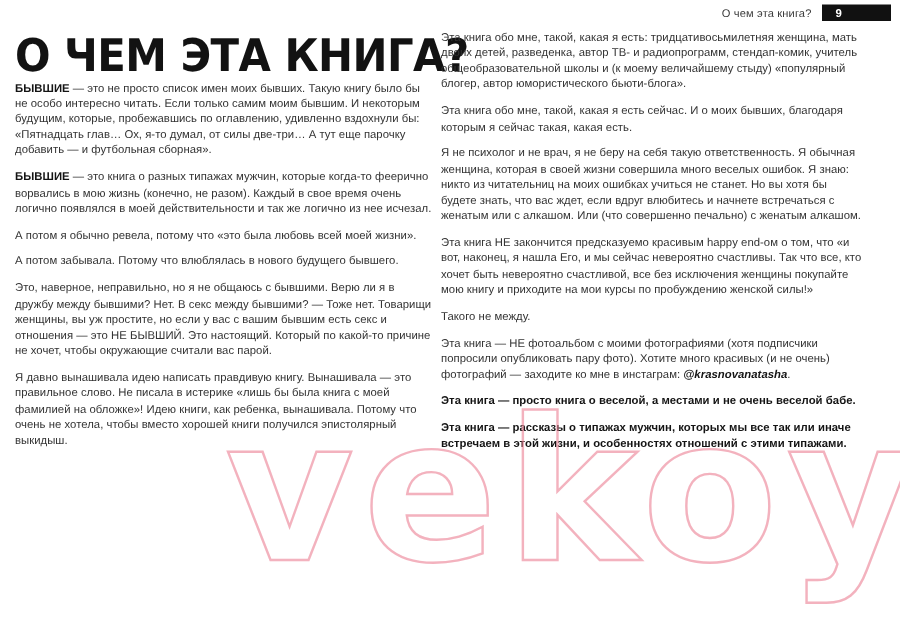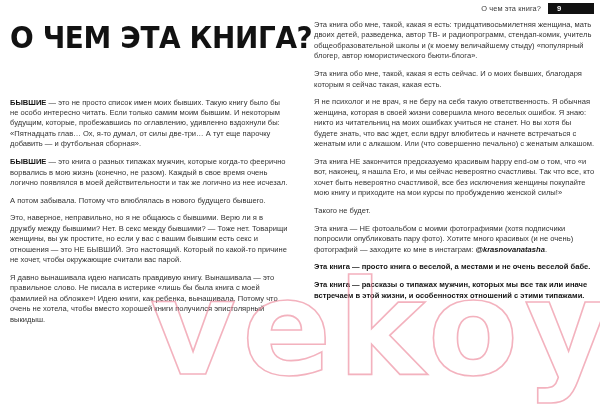--- a/index.html
+++ b/index.html
@@ -29,36 +29,36 @@
     width:46px;height:11px;
     display:flex;align-items:center;justify-content:flex-start;
     padding-left:9px;box-sizing:border-box;
   }
 
   
   .col{
     position:absolute;top:0;box-sizing:border-box;
   }
   .col-left{left:10px;width:278px;}
-  .col-right{left:314px;width:282px;}
+  .col-right{left:294px;width:282px;}
 
   .title{
     font-family:"DejaVu Sans",sans-serif;
     font-weight:bold;
     font-size:30px;
     letter-spacing:-0.4px;
     color:#121212;
     margin:22px 0 0 0;
     line-height:1.05;
     transform:scaleX(0.93);
     transform-origin:left center;
     white-space:nowrap;
   }
 
-  .body-start-left{margin-top:44px;}
+  .body-start-left{}
   .body-start-right{margin-top:20px;}
 
   p.par{
     font-size:7.55px;
     line-height:10.45px;
     margin:0 0 7.3px 0;
     text-align:left;
     color:#333333;
     letter-spacing:0.02px;
   }
@@ -95,33 +95,34 @@
   <div class="header">
     <span class="header-title">О чем эта книга?</span>
     <span class="page-badge">9</span>
   </div>
 
   <div class="col col-left">
     <h1 class="title">О ЧЕМ ЭТА КНИГА?</h1>
     <div class="body-start-left" id="left-body">
         <p class="par"><b>БЫВШИЕ</b> — это не просто список имен моих бывших. Такую книгу было бы не особо интересно читать. Если только самим моим бывшим. И некоторым будущим, которые, пробежавшись по оглавлению, удивленно вздохнули бы: «Пятнадцать глав… Ох, я-то думал, от силы две-три… А тут еще парочку добавить — и футбольная сборная».</p>
         <p class="par"><b>БЫВШИЕ</b> — это книга о разных типажах мужчин, которые когда-то феерично ворвались в мою жизнь (конечно, не разом). Каждый в свое время очень логично появлялся в моей действительности и так же логично из нее исчезал.</p>
+        <p class="par">А потом я обычно ревела, потому что «это была любовь всей моей жизни».</p>
         <p class="par">А потом забывала. Потому что влюблялась в нового будущего бывшего.</p>
         <p class="par">Это, наверное, неправильно, но я не общаюсь с бывшими. Верю ли я в дружбу между бывшими? Нет. В секс между бывшими? — Тоже нет. Товарищи женщины, вы уж простите, но если у вас с вашим бывшим есть секс и отношения — это НЕ БЫВШИЙ. Это настоящий. Который по какой-то причине не хочет, чтобы окружающие считали вас парой.</p>
         <p class="par">Я давно вынашивала идею написать правдивую книгу. Вынашивала — это правильное слово. Не писала в истерике «лишь бы была книга с моей фамилией на обложке»! Идею книги, как ребенка, вынашивала. Потому что очень не хотела, чтобы вместо хорошей книги получился эпистолярный выкидыш.</p>
       </div>
   </div>
 
   <div class="col col-right">
     <div class="body-start-right" id="right-body">
         <p class="par">Эта книга обо мне, такой, какая я есть: тридцативосьмилетняя женщина, мать двоих детей, разведенка, автор ТВ- и радиопрограмм, стендап-комик, учитель общеобразовательной школы и (к моему величайшему стыду) «популярный блогер, автор юмористического бьюти-блога».</p>
         <p class="par">Эта книга обо мне, такой, какая я есть сейчас. И о моих бывших, благодаря которым я сейчас такая, какая есть.</p>
         <p class="par">Я не психолог и не врач, я не беру на себя такую ответственность. Я обычная женщина, которая в своей жизни совершила много веселых ошибок. Я знаю: никто из читательниц на моих ошибках учиться не станет. Но вы хотя бы будете знать, что вас ждет, если вдруг влюбитесь и начнете встречаться с женатым или с алкашом. Или (что совершенно печально) с женатым алкашом.</p>
         <p class="par">Эта книга НЕ закончится предсказуемо красивым happy end-ом о том, что «и вот, наконец, я нашла Его, и мы сейчас невероятно счастливы. Так что все, кто хочет быть невероятно счастливой, все без исключения женщины покупайте мою книгу и приходите на мои курсы по пробуждению женской силы!»</p>
-        <p class="par">Такого не будет.</p>
+        <p class="par">Такого не между.</p>
         <p class="par">Эта книга — НЕ фотоальбом с моими фотографиями (хотя подписчики попросили опубликовать пару фото). Хотите много красивых (и не очень) фотографий — заходите ко мне в инстаграм: <span class="handle">@krasnovanatasha</span>.</p>
         <p class="par allbold">Эта книга — просто книга о веселой, а местами и не очень веселой бабе.</p>
         <p class="par allbold">Эта книга — рассказы о типажах мужчин, которых мы все так или иначе встречаем в этой жизни, и особенностях отношений с этими типажами.</p>
       </div>
   </div>
 
   <div class="watermark">
     <div class="wm-text">vekoy</div>
   </div>
 

